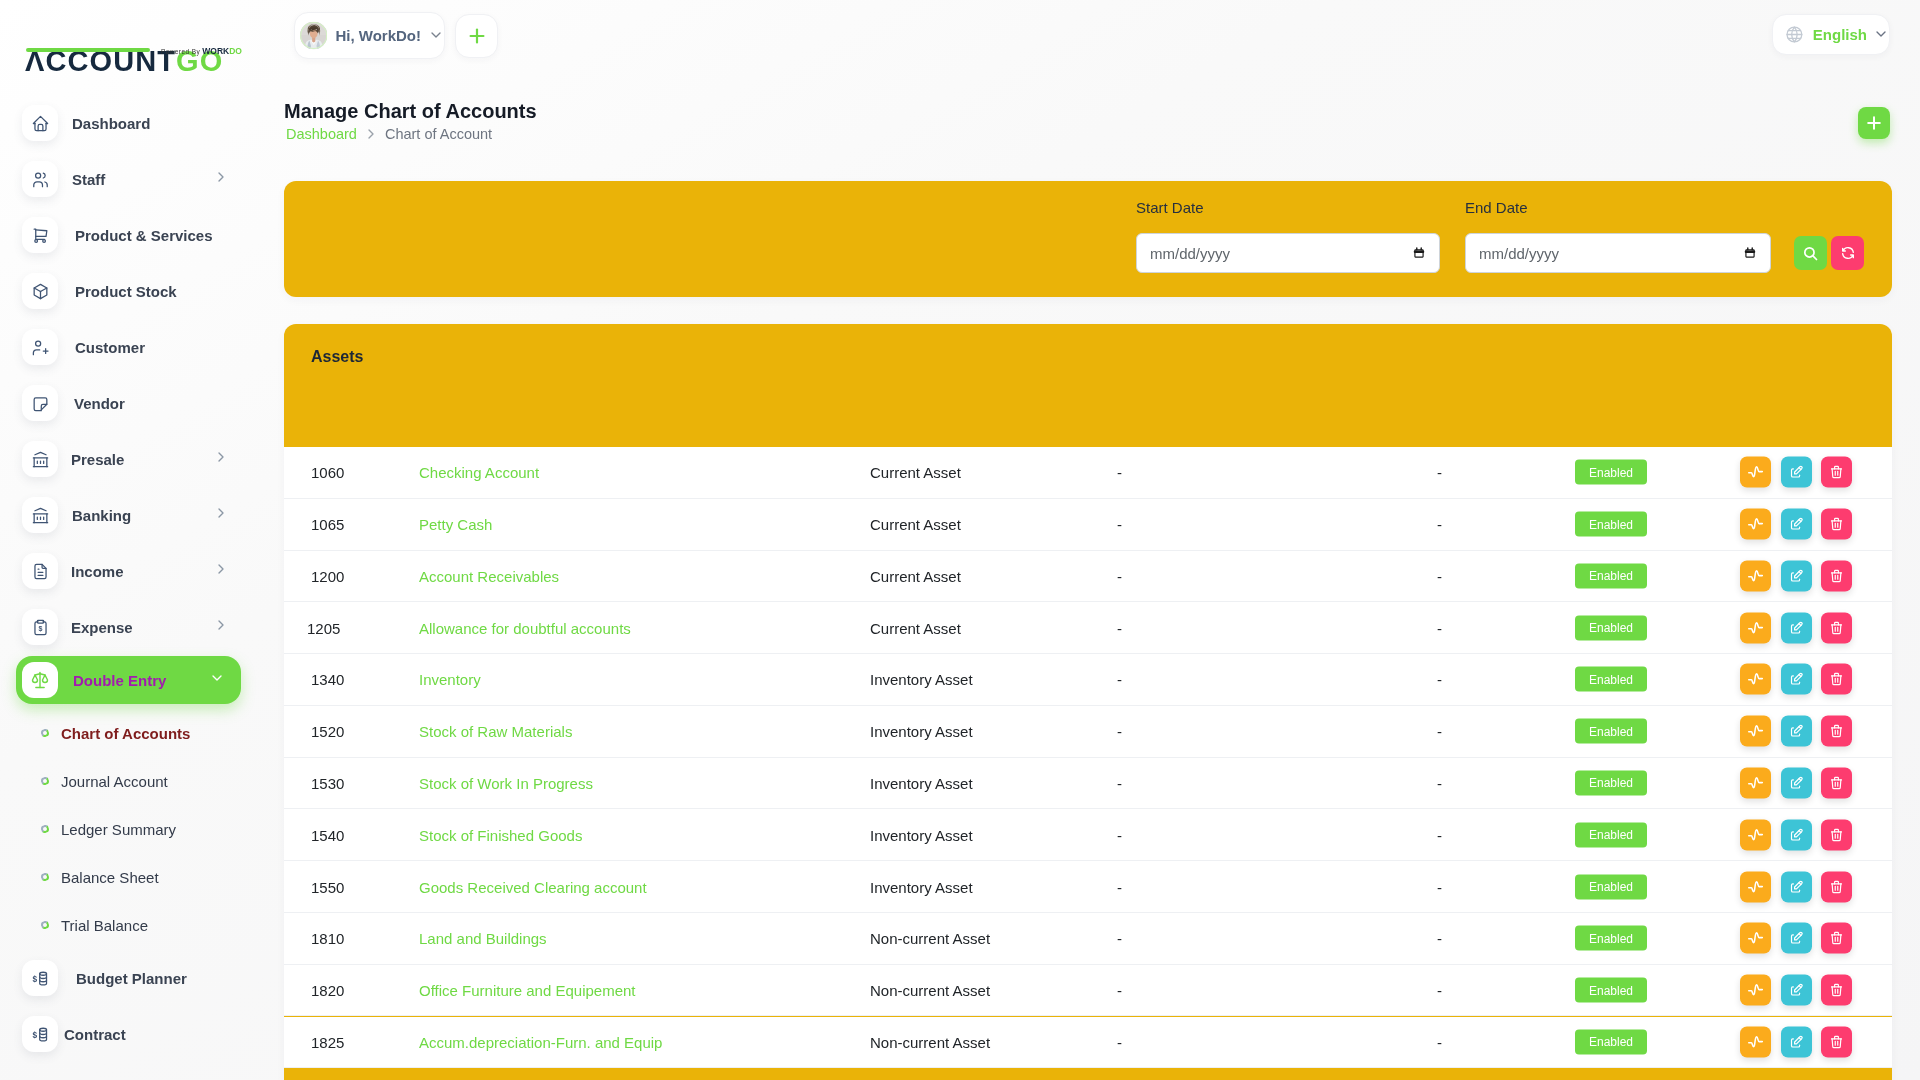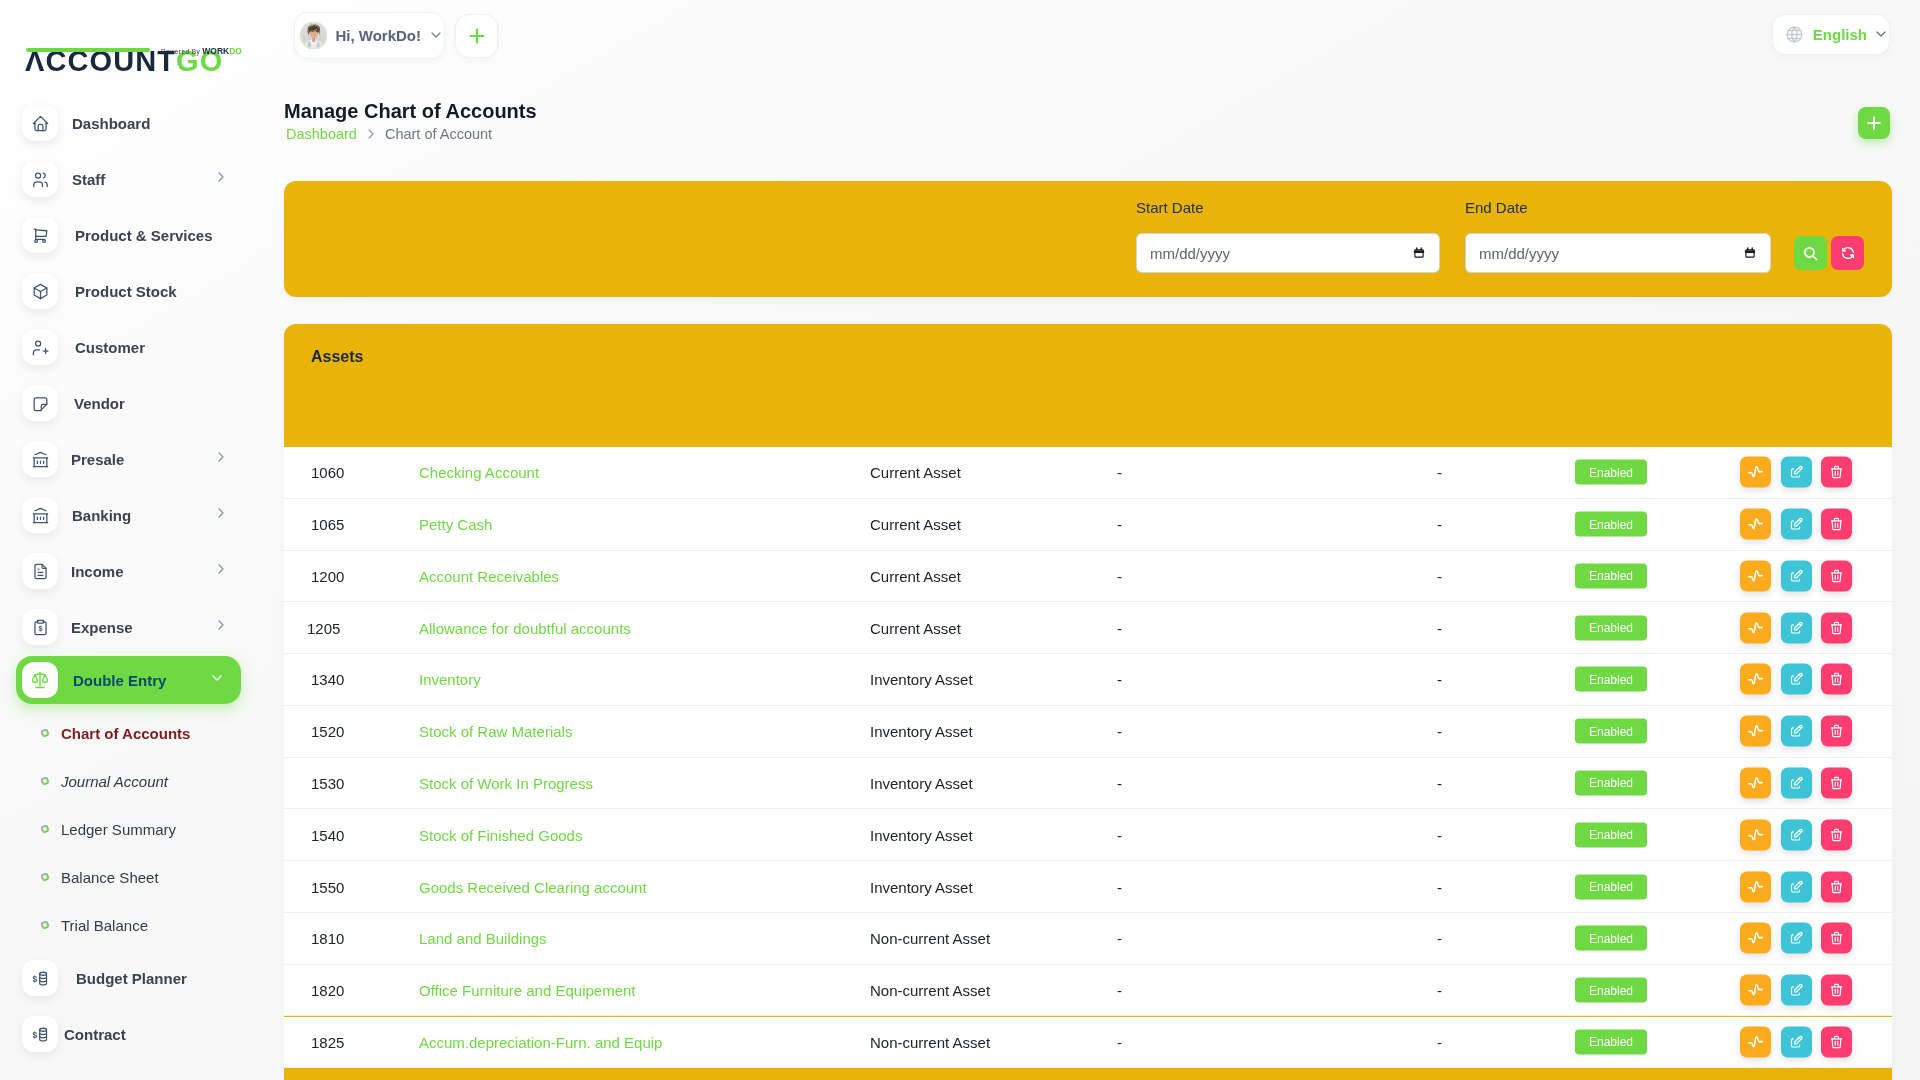--- a/index.html
+++ b/index.html
@@ -28,21 +28,21 @@
 
 
 .sitem { position:absolute; left:0; width:255px; height:56px; }
 .sicon { position:absolute; left:22px; top:10px; width:36px; height:36px; background:#fff;
   border-radius:12px; box-shadow:0 4px 10px rgba(80,90,110,.10); display:flex; align-items:center; justify-content:center; }
 .slabel { position:absolute; top:50%; transform:translateY(-50%); font-size:15px; font-weight:600; color:#3a4352; white-space:nowrap; }
 .schev { position:absolute; right:26px; top:50%; transform:translateY(-50%); }
 .dentry { position:absolute; left:16px; top:656px; width:225px; height:48px; background:#6fd944;
   border-radius:16px; box-shadow:0 6px 14px rgba(111,217,68,.35); }
 .dentry .sicon { left:6px; top:6px; box-shadow:none; }
-.dentry .dl { position:absolute; left:57px; top:50%; transform:translateY(-50%); font-size:15px; font-weight:700; color:#0c4a6e; }
+.dentry .dl { position:absolute; left:57px; top:50%; transform:translateY(-50%); font-size:15px; font-weight:700; color:#a21caf; }
 .dentry .dc { position:absolute; right:16px; top:50%; transform:translateY(-50%); }
 .subitem { position:absolute; left:41px; width:214px; height:48px; display:flex; align-items:center; font-size:15px; }
 .dot { width:8px; height:8px; border-radius:50%; border:2px solid #9fb0c0; border-bottom-color:#6fd944; border-right-color:#6fd944; margin-right:12px; transform:rotate(-8deg); }
 
 
 .h1 { position:absolute; left:284px; top:100px; font-size:20px; font-weight:700; color:#151b26;text-align:right; }
 .crumb { position:absolute; left:286px; top:126px; font-size:14.5px; color:#6e7581; }
 .crumb a { color:#6fd944; text-decoration:none; }
 .crumb .sep { display:inline-block; margin:0 6px; vertical-align:-3px; }
 .addbtn { position:absolute; left:1858px; top:107px; width:32px; height:32px; background:#6fd944;
@@ -274,21 +274,21 @@
   <div class="dl">Double Entry</div>
   <div class="dc"><svg width="16" height="16" viewBox="0 0 24 24" fill="none" stroke="#fff" stroke-width="2" stroke-linecap="round" stroke-linejoin="round">
         <path d="M6 9l6 6l6 -6"></path>
       </svg></div>
 </div>
 
 <div class="subitem" style="top:709px;">
   <span class="dot"></span>
   <span style="color:#7f1d1d;font-weight:700;">Chart of Accounts</span>
 </div>
-<div class="subitem" style="top:757px;font-style:italic;">
+<div class="subitem" style="top:757px;">
   <span class="dot"></span>
   <span style="color:#333b4a;font-weight:400;">Journal Account</span>
 </div>
 <div class="subitem" style="top:805px;">
   <span class="dot"></span>
   <span style="color:#333b4a;font-weight:400;">Ledger Summary</span>
 </div>
 <div class="subitem" style="top:853px;">
   <span class="dot"></span>
   <span style="color:#333b4a;font-weight:400;">Balance Sheet</span>

